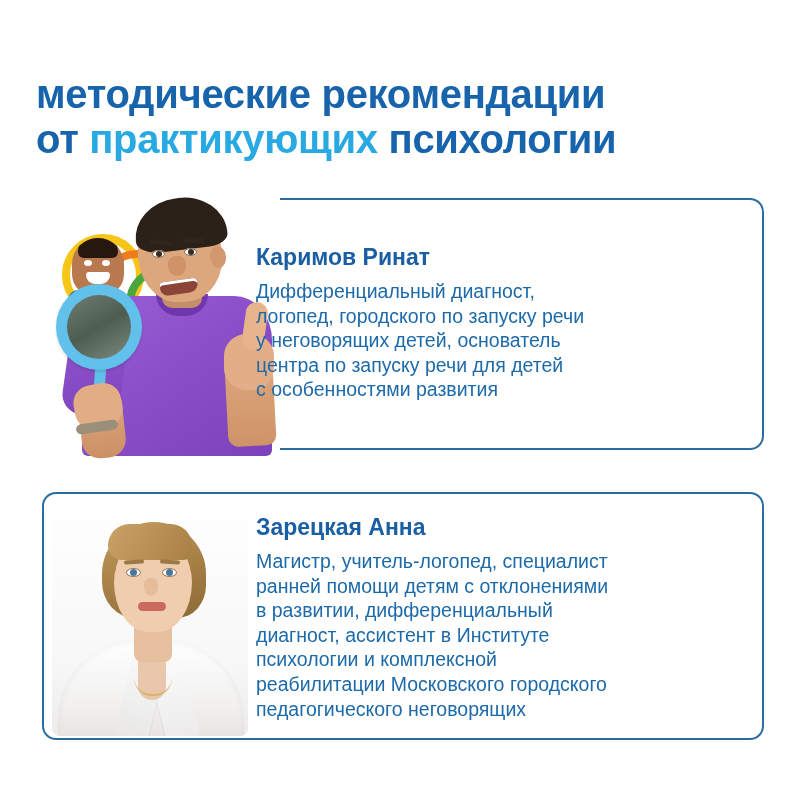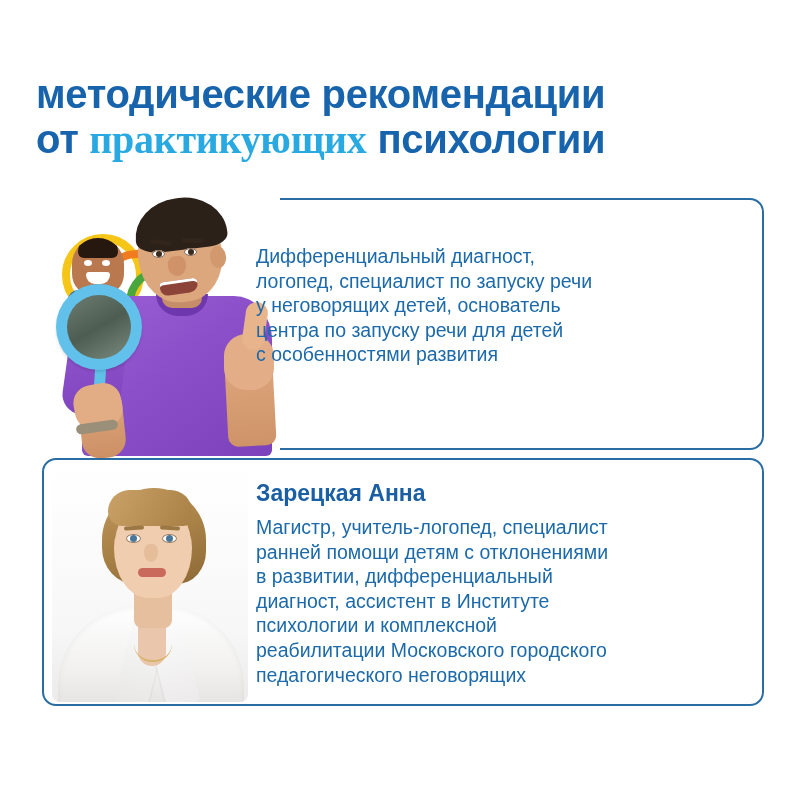--- a/index.html
+++ b/index.html
@@ -29,34 +29,34 @@
     left: 36px;
     top: 45px;
     width: 740px;
     font-size: 40px;
     line-height: 45px;
     font-weight: 700;
     letter-spacing: -0.3px;
     color: #1764ad;
   }
   .headline .hl-line { display: block; white-space: nowrap; }
-  .headline .accent { color: #29a9e1; font-family: Liberation Serif, serif; }
+  .headline .accent { color: #29a9e1; }
 
   
   .card {
     position: absolute;
     left: 42px;
     width: 722px;
     border: 2px solid #2b6da3;
     border-radius: 14px;
     background: #ffffff;
     box-sizing: border-box;
   }
   #card-1 { top: 198px; height: 252px; }
-  #card-2 { top: 458px; height: 248px; }
+  #card-2 { top: 492px; height: 248px; }
 
   .card-body {
     position: relative;
     height: 100%;
     display: flex;
     align-items: flex-start;
   }
 
   .photo-slot {
     position: absolute;
@@ -423,22 +423,23 @@
           <div class="mirror-ring"></div>
           <div class="mirror-glass"></div>
 
           <div class="arm-l"></div>
           <div class="hand-l"></div>
           <div class="bracelet"></div>
         </div>
       </div>
 
       <div class="card-text">
+        <p class="person-name">Каримов Ринат</p>
         <p class="person-desc">Дифференциальный диагност,
-логопед, специалист по запуску речи
+логопед, городского по запуску речи
 у неговорящих детей, основатель
 центра по запуску речи для детей
 с особенностями развития</p>
       </div>
 
     </div>
   </div>
 
   <div class="card" id="card-2">
     <div class="card-body">

